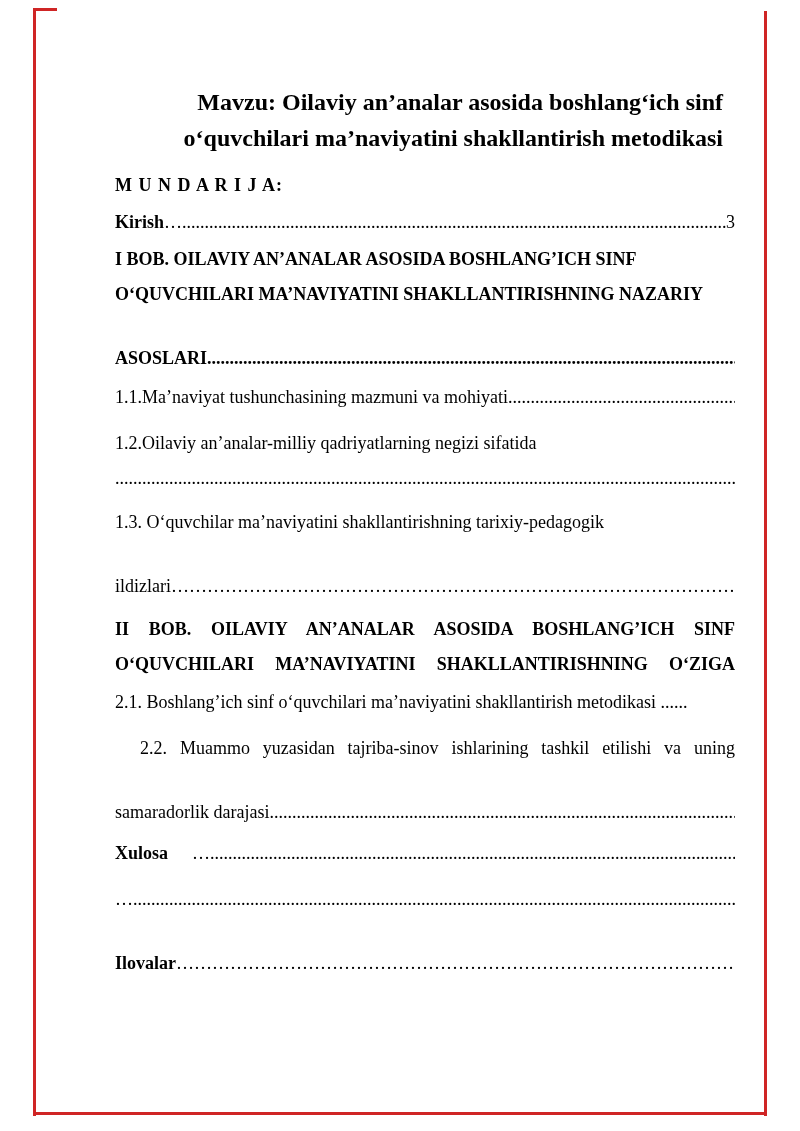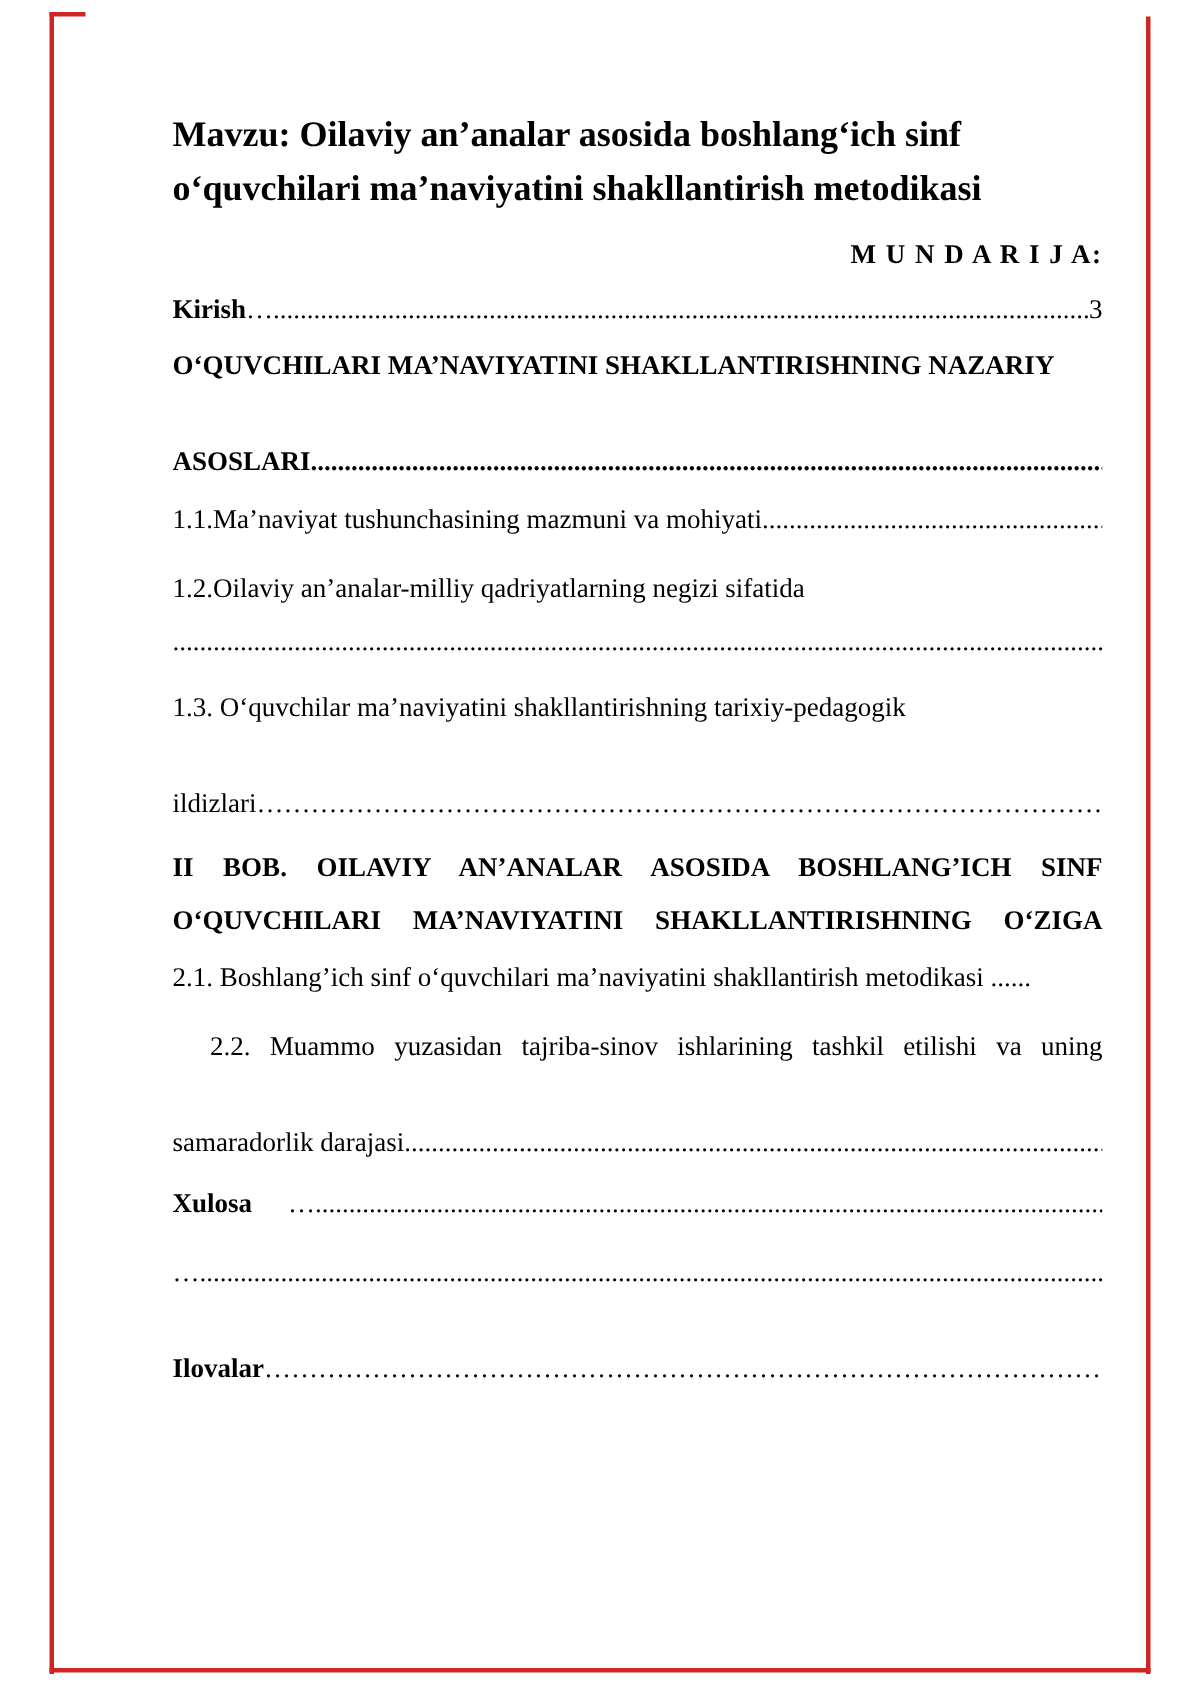--- a/index.html
+++ b/index.html
@@ -16,27 +16,27 @@
   .br{position:absolute;left:764px;top:11px;height:1105px;width:3px;}
   .bb{position:absolute;left:33px;top:1112px;width:734px;height:3px;}
   .bt{position:absolute;left:33px;top:8px;width:24px;height:3px;}
 
   .content{
     position:absolute;left:115px;top:0;width:620px;
     padding-top:72px;
     font-size:18px;line-height:35px;
   }
   .title{
-    margin:0;
+    margin:12px;
     font-size:24px;line-height:36px;font-weight:bold;
-    text-align:left;
+    text-align:right;
   }
   .heading{
     margin-top:8px;
-    font-weight:bold;text-align:right;letter-spacing:1px;
+    font-weight:bold;text-align:left;letter-spacing:1px;
   }
   .line{white-space:nowrap;overflow:hidden;}
   .row{display:flex;white-space:nowrap;overflow:hidden;margin-top:29px;}
   .row .leader{flex:1 1 auto;overflow:hidden;white-space:nowrap;}
   .row .pg{flex:0 0 auto;}
   .b{font-weight:bold;}
   .thin{font-weight:normal;}
   .just{text-align:justify;text-align-last:justify;}
   .ind{text-indent:25px;}
   .mt2{margin-top:2px;}  .mt3{margin-top:3px;}  .mt4{margin-top:4px;}
@@ -62,20 +62,21 @@
 
     <div class="heading">M U N D A R I J A:</div>
 
     <div class="row b mt2">
       <span>Kirish</span>
         <span class="leader thin">…....................................................................................................................................................................................................</span>
         <span class="pg thin">3</span>
     </div>
 
     <div class="b mt2">
+      <div class="line">I BOB. OILAVIY AN’ANALAR ASOSIDA BOSHLANG’ICH SINF</div>
       <div class="line">OʻQUVCHILARI MA’NAVIYATINI SHAKLLANTIRISHNING NAZARIY</div>
       <div class="row">
         <span>ASOSLARI</span>
           <span class="leader">........................................................................................................................................................................................</span>
       </div>
     </div>
 
     <div class="row mt4">
       <span>1.1.Ma’naviyat tushunchasining mazmuni va mohiyati</span>
         <span class="leader">........................................................................................................................................................................................</span>

